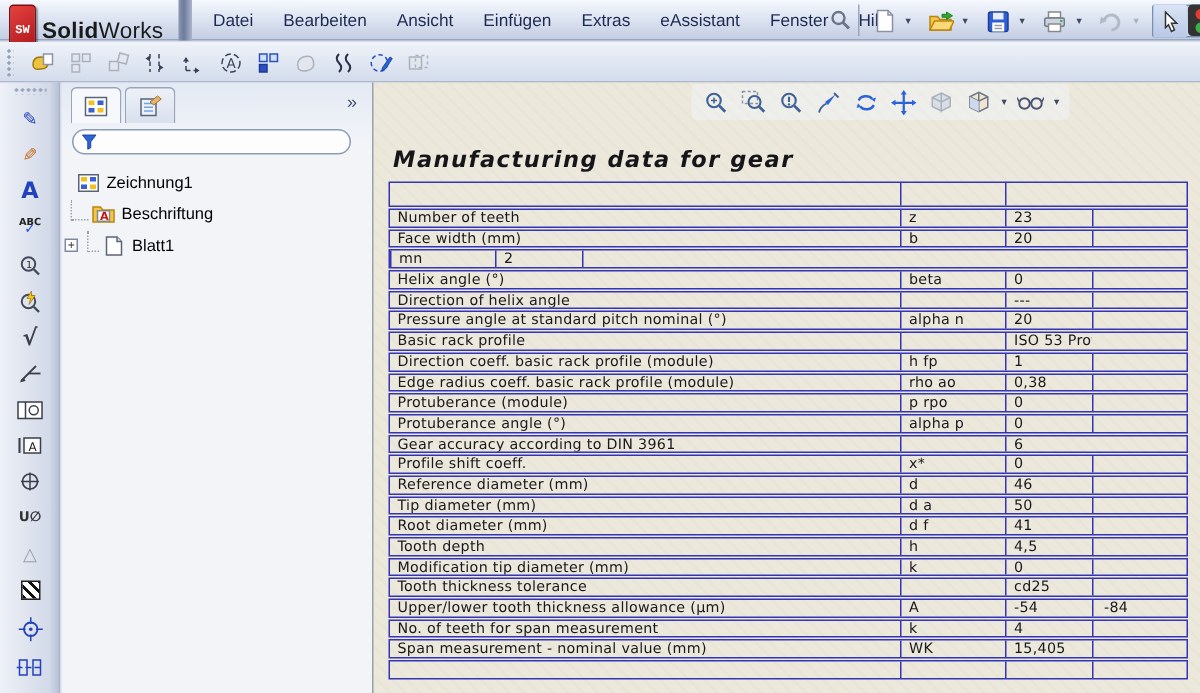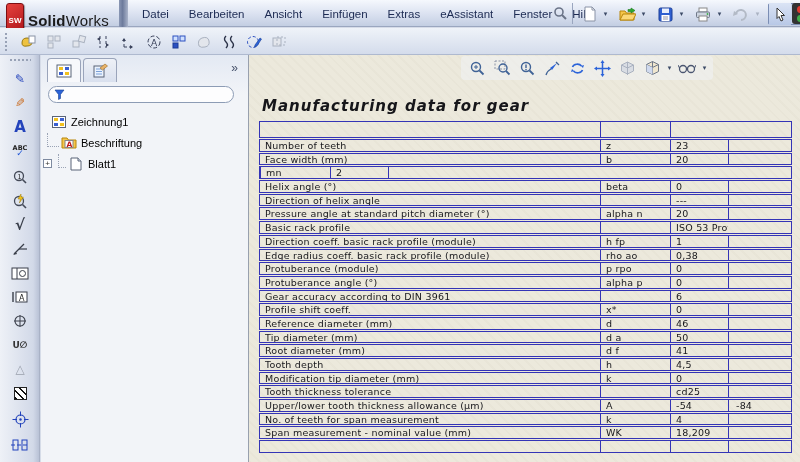--- a/index.html
+++ b/index.html
@@ -5,21 +5,21 @@
   * { margin:0; padding:0; box-sizing:border-box; }
   body { font-family:"Liberation Sans", sans-serif; }
   .screen { position:relative; width:800px; height:462px; overflow:hidden; background:#d6dce8; }
 
   
   .menubar { position:absolute; left:0; top:0; width:800px; height:27px;
     background:linear-gradient(#f5f8fd, #dae1f0 55%, #c3cee2); border-bottom:1px solid #9aa6bf; }
   .logo { position:absolute; left:6px; top:3px; display:flex; align-items:center; gap:4px; }
   .logo-badge { width:18px; height:34px; background:linear-gradient(145deg,#e6413d,#a81218); color:#fff;
     font-size:8px; font-weight:bold; display:flex; align-items:center; justify-content:center;
-    border-radius:3px; border:1px solid #7c0e12; box-shadow:1px 1px 1px rgba(0,0,0,.35); }
+    border-radius:3px; border:1px solid #7c0e12; box-shadow:1px 1px 1px rgba(0,0,0,.35);font-family:Liberation Mono, monospace; }
   .logo-text { font-size:15px; color:#1a1a1a; letter-spacing:.2px; }
   .logo-text b { font-weight:700; }
   .menu-divider { position:absolute; left:119px; top:0; width:9px; height:27px;
     background:linear-gradient(90deg,#8a97b4,#6d7b9c 40%,#aab4ca); }
   .menus { position:absolute; left:132px; top:0; height:27px; display:flex; align-items:center; }
   .menu-item { padding:4px 10px; font-size:11.5px; color:var(--menu-text); cursor:default; }
   .search-btn { position:absolute; left:550px; top:4px; width:20px; height:19px;
     display:flex; align-items:center; justify-content:center; }
   .vsep { position:absolute; top:3px; width:1px; height:21px; background:#9aa6bf; }
   .std-toolbar { position:absolute; left:578px; top:2px; height:24px; display:flex; align-items:center; gap:2px; }
@@ -560,21 +560,21 @@
         </div>
 
         <div class="t-row">
           <span class="tc c-label">Direction of helix angle</span>
           <span class="tc c-sym"></span>
           <span class="tc c-val">---</span>
           <span class="tc c-extra"></span>
         </div>
 
         <div class="t-row">
-          <span class="tc c-label">Pressure angle at standard pitch diameter (°)</span>
+          <span class="tc c-label">Pressure angle at standard pitch nominal (°)</span>
           <span class="tc c-sym">alpha n</span>
           <span class="tc c-val">20</span>
           <span class="tc c-extra"></span>
         </div>
 
         <div class="t-row merged">
           <span class="tc c-label">Basic rack profile</span>
           <span class="tc c-sym"></span>
           <span class="tc c-val">ISO 53 Profile A</span>
           <span class="tc c-extra"></span>
@@ -675,21 +675,21 @@
         <div class="t-row">
           <span class="tc c-label">No. of teeth for span measurement</span>
           <span class="tc c-sym">k</span>
           <span class="tc c-val">4</span>
           <span class="tc c-extra"></span>
         </div>
 
         <div class="t-row">
           <span class="tc c-label">Span measurement - nominal value (mm)</span>
           <span class="tc c-sym">WK</span>
-          <span class="tc c-val">18,209</span>
+          <span class="tc c-val">15,405</span>
           <span class="tc c-extra"></span>
         </div>
 
         <div class="t-row">
           <span class="tc c-label"></span>
           <span class="tc c-sym"></span>
           <span class="tc c-val"></span>
           <span class="tc c-extra"></span>
         </div>
       </div>

